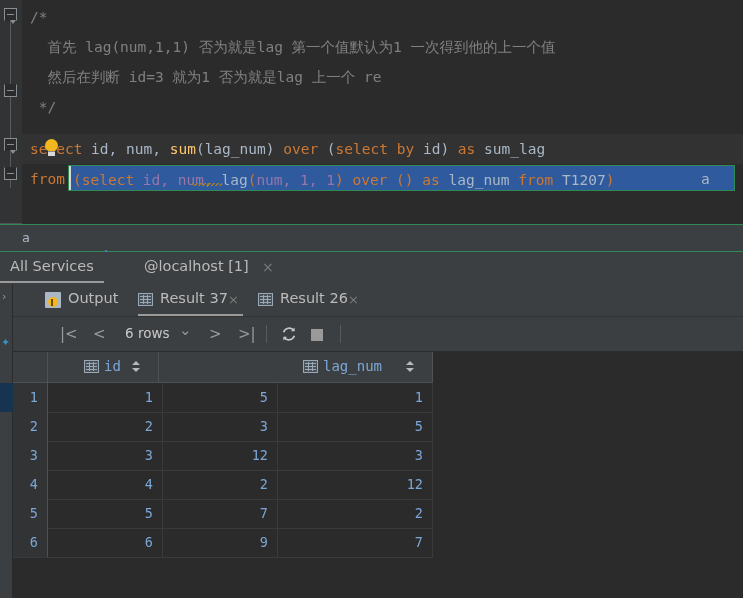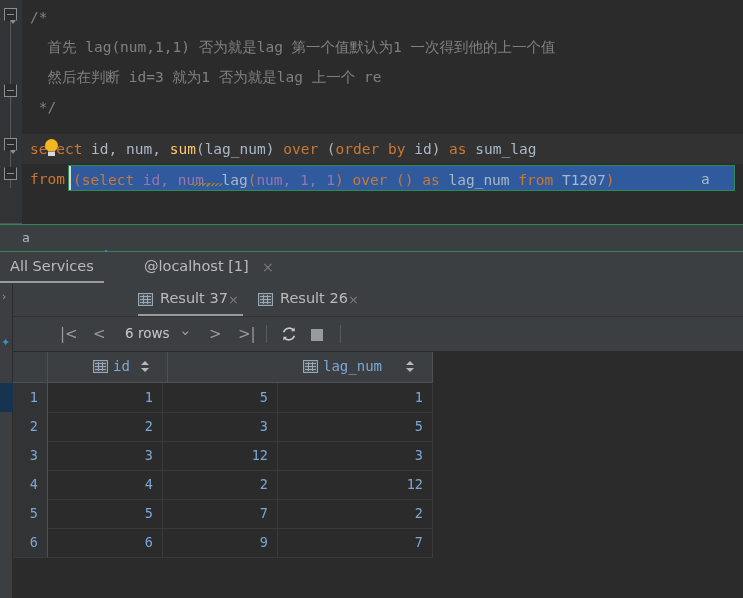--- a/index.html
+++ b/index.html
@@ -138,21 +138,21 @@
 
     <div class="cur-line" style="top:134px;"></div>
 
     <div class="code">
 
       <div class="ln cmt" style="top:2px;">/*</div>
       <div class="ln cmt" style="top:32px;">  首先 lag(num,1,1) 否为就是lag 第一个值默认为1 一次得到他的上一个值</div>
       <div class="ln cmt" style="top:62px;">  然后在判断 id=3 就为1 否为就是lag 上一个 re</div>
       <div class="ln cmt" style="top:92px;"> */</div>
 
-      <div class="ln" style="top:134px;"><span class="kw">select</span><span class="plain"> id, num, </span><span class="fn">sum</span><span class="plain">(lag_num) </span><span class="kw">over</span><span class="plain"> (</span><span class="kw">order by</span><span class="plain"> id) </span><span class="kw">as</span><span class="plain"> sum_lag</span></div>
+      <div class="ln" style="top:134px;"><span class="kw">select</span><span class="plain"> id, num, </span><span class="fn">sum</span><span class="plain">(lag_num) </span><span class="kw">over</span><span class="plain"> (</span><span class="kw">select by</span><span class="plain"> id) </span><span class="kw">as</span><span class="plain"> sum_lag</span></div>
 
       <div class="ln" style="top:164px;"><span class="kw">from </span></div>
 
       <div class="bulb" style="left:22px;top:139px;">
         <div class="glass"></div>
         <div class="base"></div>
       </div>
 
       <div class="sel" style="left:46px;top:165px;width:667px;">
         <div class="ln" style="left:4px;top:-1px;"><span class="kw">(</span><span class="kw">select</span><span class="id"> id, num, </span><span class="plain">lag</span><span class="kw">(</span><span class="id">num, 1, 1</span><span class="kw">) </span><span class="kw">over</span><span class="kw"> () </span><span class="kw">as</span><span class="plain"> lag_num </span><span class="kw">from</span><span class="plain"> T1207</span><span class="kw">)</span></div>
@@ -179,20 +179,24 @@
   </div>
   <div class="srow-underline"></div>
 
   <div class="leftstrip">
     <div class="leftstrip-chev">›</div>
     <div class="leftstrip-mark">✦</div>
   </div>
 
   <div class="rtabs">
 
+    <div class="rtab" style="left:20px;width:100px;">
+      <div class="out-icon" style="left:12px;top:8px;"></div>
+      <div class="lbl" style="left:35px;">Output</div>
+    </div>
 
     <div class="rtab" style="left:125px;width:130px;">
       <div class="grid-icon" style="left:0px;top:9px;">
         <i style="left:1px;top:2px;width:11px;height:1px;"></i>
         <i style="left:1px;top:5px;width:11px;height:1px;"></i>
         <i style="left:1px;top:8px;width:11px;height:1px;"></i>
         <i style="left:4px;top:1px;width:1px;height:9px;"></i>
         <i style="left:8px;top:1px;width:1px;height:9px;"></i>
       </div>
       <div class="lbl" style="left:22px;">Result 37</div>
@@ -238,21 +242,21 @@
         <path d="M7 11 L2 16" stroke="#c8c8c8" stroke-width="1.6"></path>
       </g>
     </svg>
   </div>
 
   <div class="grid">
 
     <div class="ghead">
       <div class="cell" style="left:0;width:35px;"></div>
 
-      <div class="cell" style="left:40px;width:115px;">
+      <div class="cell" style="left:31px;width:115px;">
         <div class="grid-icon" style="left:40px;top:8px;">
           <i style="left:1px;top:2px;width:11px;height:1px;"></i>
           <i style="left:1px;top:5px;width:11px;height:1px;"></i>
           <i style="left:1px;top:8px;width:11px;height:1px;"></i>
           <i style="left:4px;top:1px;width:1px;height:9px;"></i>
           <i style="left:8px;top:1px;width:1px;height:9px;"></i>
         </div>
         <div class="cname" style="left:60px;">id</div>
         <div class="sorter" style="left:88px;"></div>
       </div>

